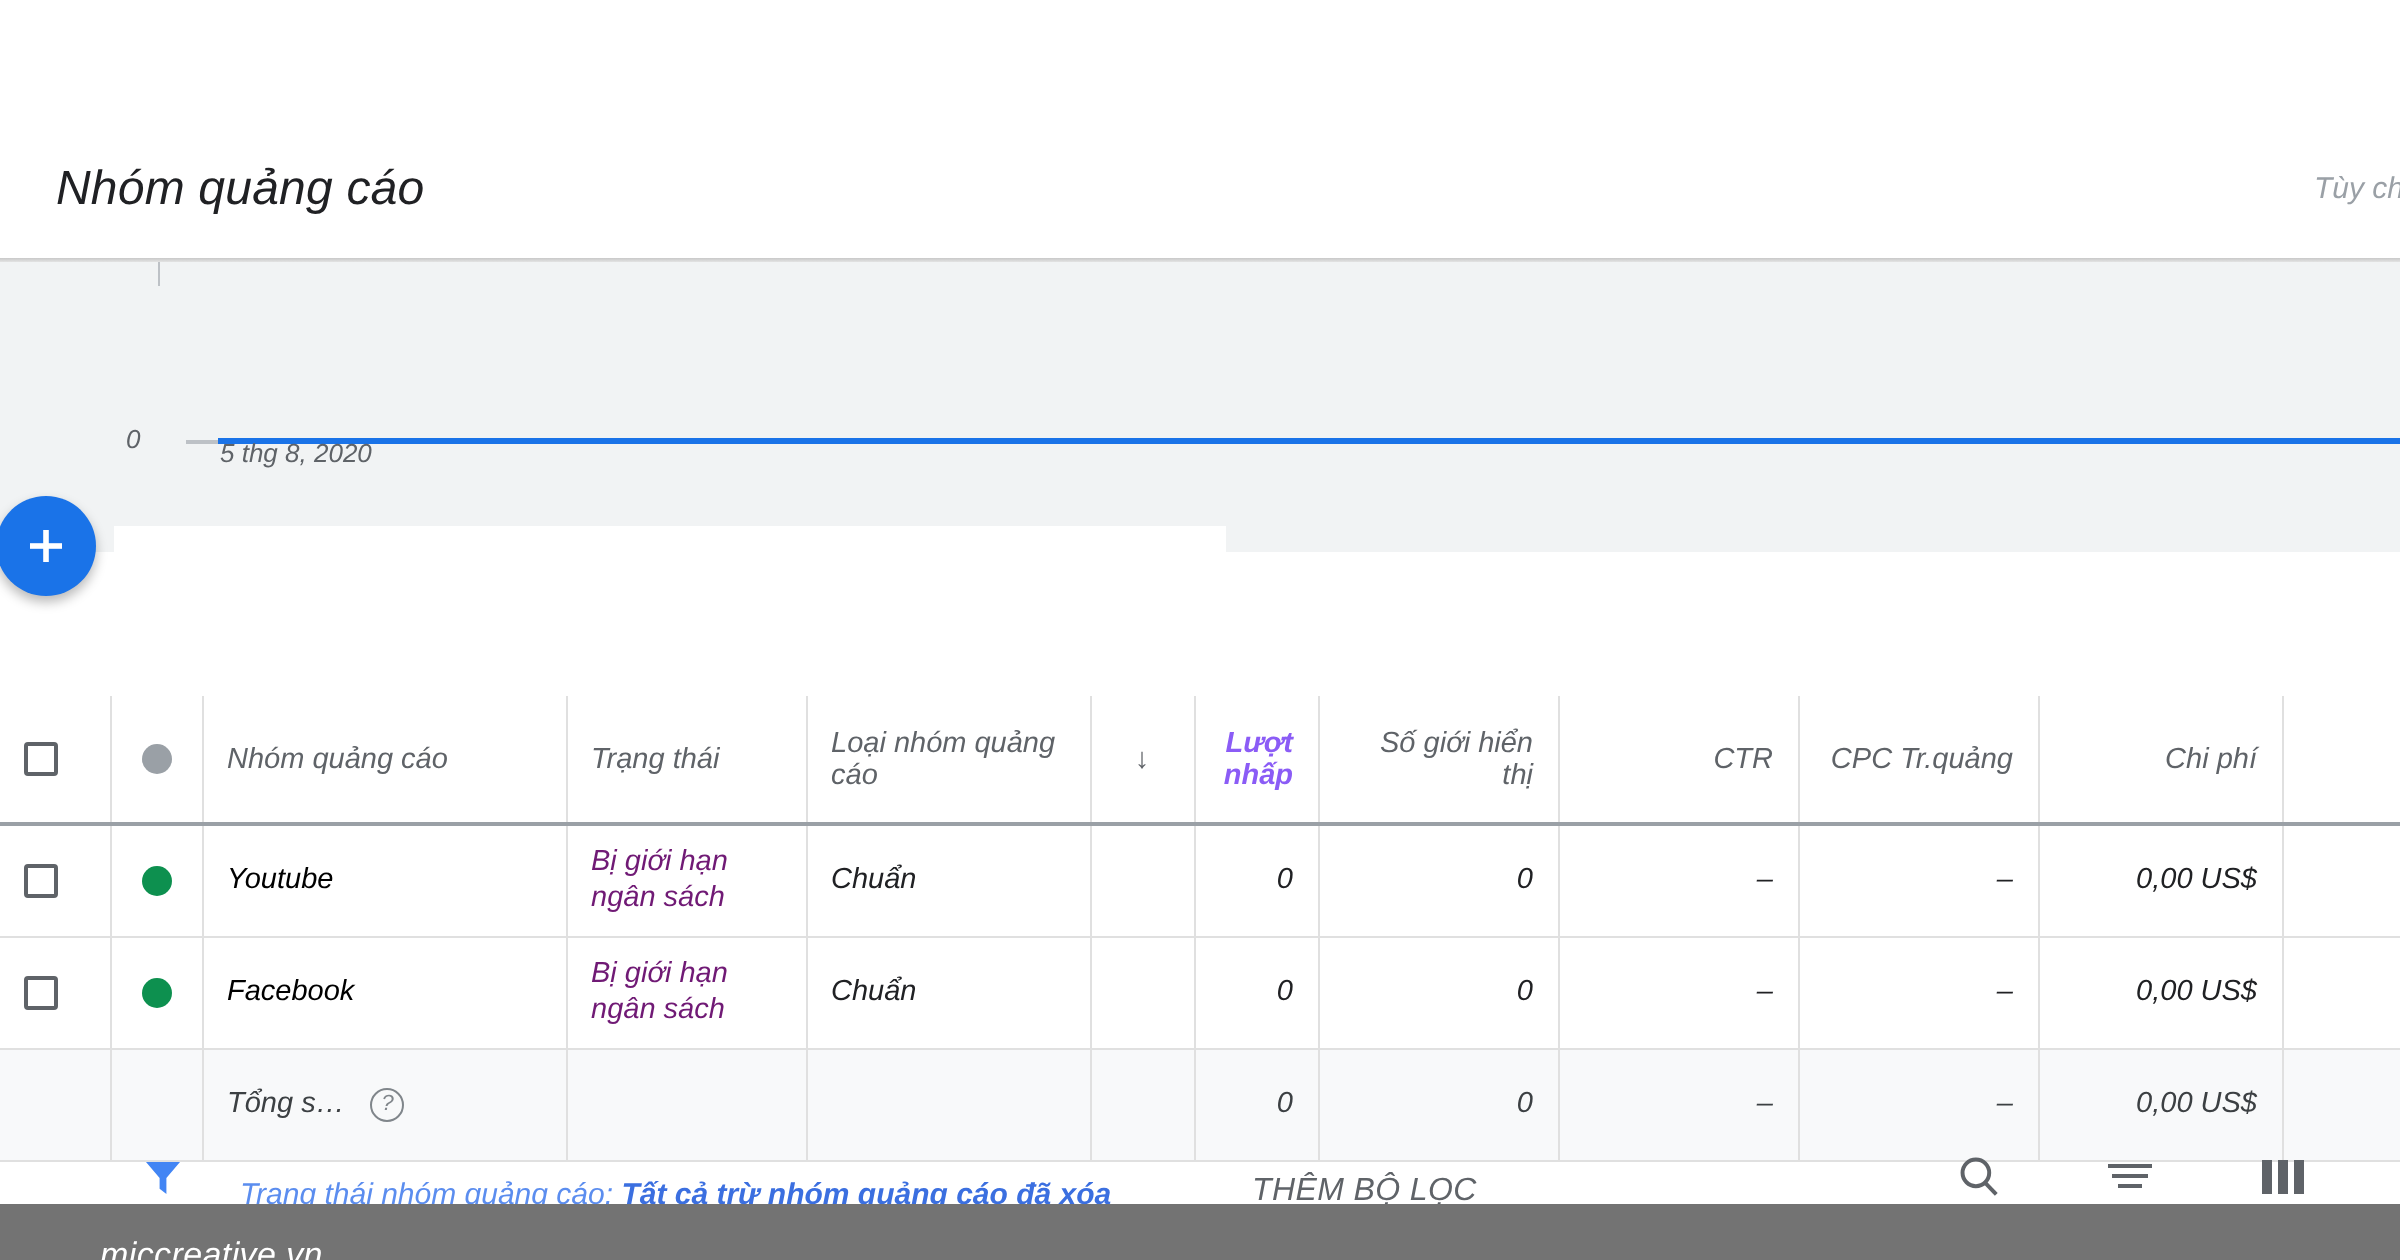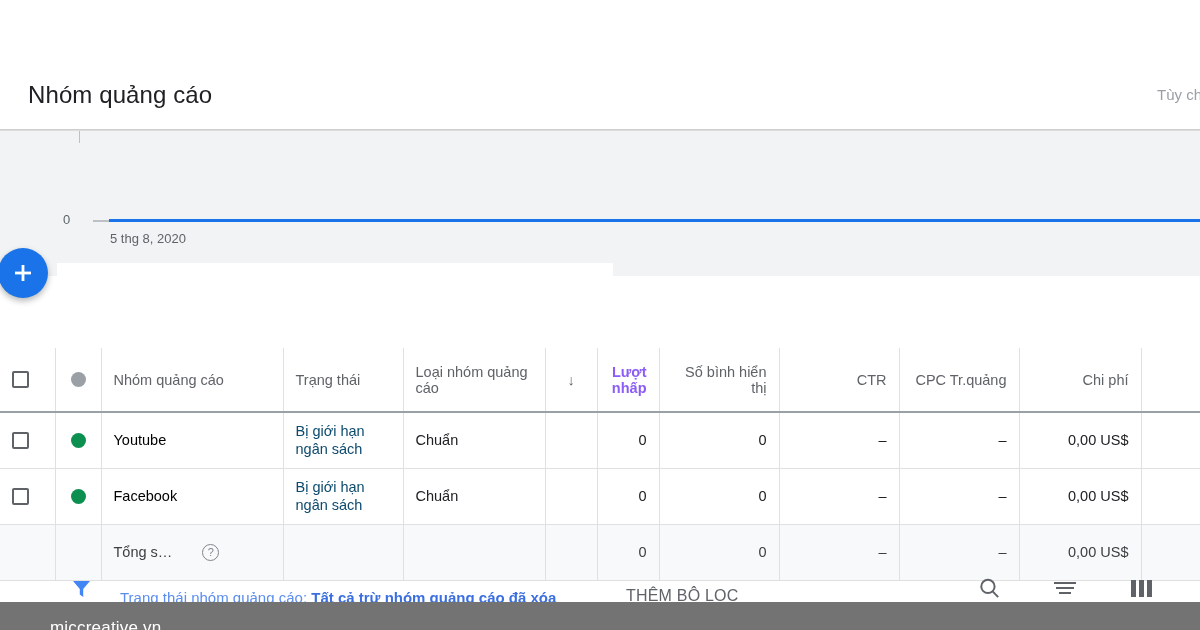--- a/index.html
+++ b/index.html
@@ -2,21 +2,21 @@
 <html><head>
 <meta charset="utf-8">
 <style>
   * { box-sizing: border-box; margin: 0; padding: 0; }
   html, body {
     width: 1200px; height: 630px;
     font-family: "Liberation Sans", sans-serif;
     background: #ffffff;
     overflow: hidden;
   }
-  .screen { position: relative; width: 1200px; height: 630px; background: #fff; }
+  .screen { position: relative; width: 1200px; height: 630px; background: #fff; font-style: italic; }
 
   
   .top-band {
     position: absolute; left: 0; top: 0; width: 1200px; height: 131px;
     background: #ffffff;
   }
   .page-title {
     position: absolute; left: 28px; top: 81px;
     font-size: 24px; color: #202124; letter-spacing: .1px;
     white-space: nowrap;
@@ -45,21 +45,21 @@
   }
   .y-zero-dash {
     position: absolute; left: 93px; top: 89px; width: 16px; height: 2px;
     background: #bdc1c6;
   }
   .zero-line {
     position: absolute; left: 109px; top: 88px; width: 1091px; height: 3px;
     background: #1a73e8;
   }
   .x-axis-label {
-    position: absolute; left: 110px; top: 100px;
+    position: absolute; left: 110px; top: 88px;
     font-size: 13px; color: #5f6368; white-space: nowrap;
   }
 
   
   .fab {
     position: absolute; left: -2px; top: 248px;
     width: 50px; height: 50px; border-radius: 50%;
     background: #1a73e8;
     box-shadow: 0 3px 6px rgba(0,0,0,.28);
     display: flex; align-items: center; justify-content: center;
@@ -147,22 +147,22 @@
   .col-conv  { width: 105px; border-right: none !important; }
 
   .checkbox {
     width: 17px; height: 17px; border: 2px solid #5f6368; border-radius: 2px;
     display: block;
   }
   .dot { width: 15px; height: 15px; border-radius: 50%; display: block; margin: 0 auto; }
   .dot.gray  { background: #9aa0a6; }
   .dot.green { background: #0d904f; }
   .link { color: #000000; }
-  .limited { color: #0c4a6e; line-height: 1.25; }
-  .tot-wrap { display: flex; gap: 30px; }
+  .limited { color: #701a75; line-height: 1.25; }
+  .tot-wrap { display: flex; gap: 13px; }
   .help-icon {
     width: 17px; height: 17px; border: 1.4px solid #80868b; border-radius: 50%;
     font-size: 11px; color: #80868b; display: flex;
     align-items: center; justify-content: center; line-height: 1;
   }
 
   
   .footer {
     position: absolute; left: 0; top: 602px; width: 1200px; height: 52px;
     background: #737373; z-index: 10;
@@ -264,21 +264,21 @@
           <span class="checkbox"></span>
         </th>
         <th class="cell-dot">
           <span class="dot gray"></span>
         </th>
         <th class="col-name">Nhóm quảng cáo</th>
         <th class="col-status">Trạng thái</th>
         <th class="col-type">Loại nhóm quảng cáo</th>
         <th class="col-sort sortcol">↓</th>
         <th class="col-clicks num bold">Lượt nhấp</th>
-        <th class="col-impr num">Số bình hiển thị</th>
+        <th class="col-impr num">Số giới hiển thị</th>
         <th class="col-ctr num">CTR</th>
         <th class="col-cpc num">CPC Tr.quảng</th>
         <th class="col-cost num">Chi phí</th>
         <th class="col-conv num">Lượ</th>
       </tr>
     </thead>
     <tbody>
       <tr class="body-row">
         <td class="cell-check">
           <span class="checkbox"></span>

